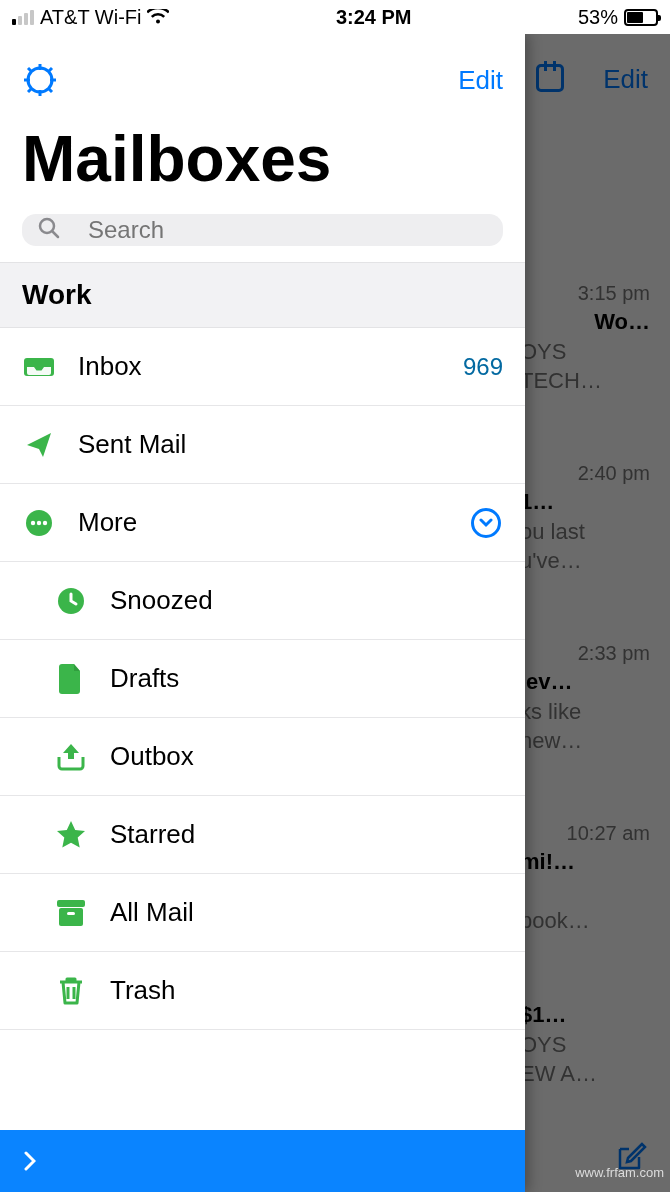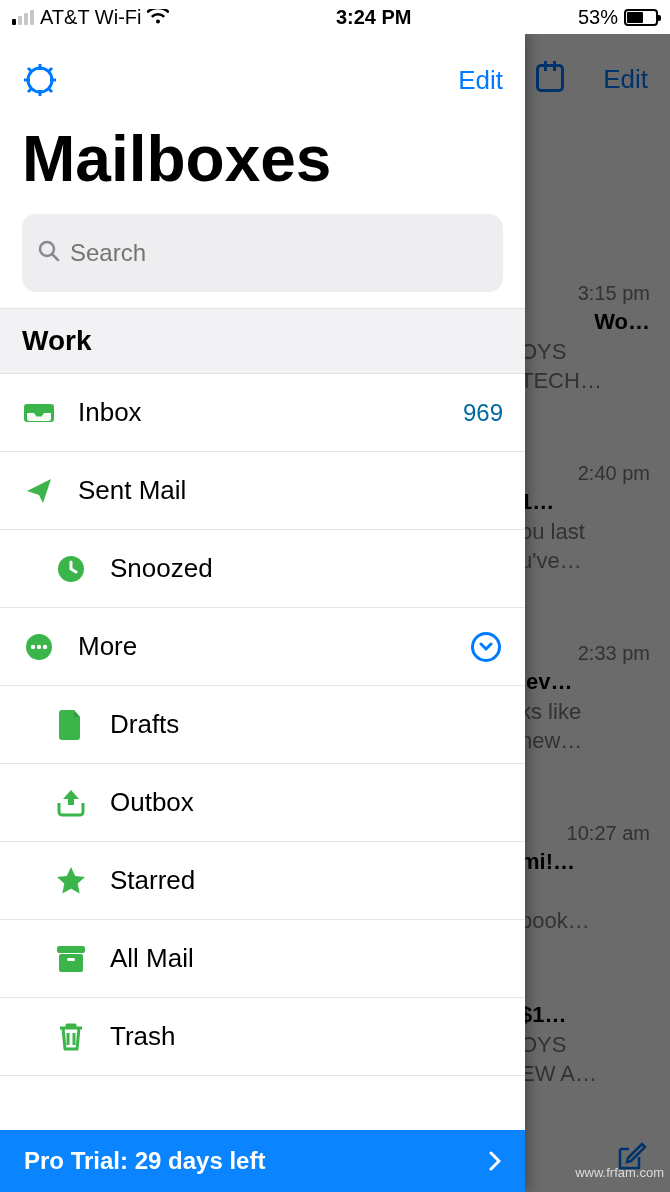--- a/index.html
+++ b/index.html
@@ -94,23 +94,23 @@
   .gear svg{display:block;}
   .sidebar-edit{color:#007aff;font-size:26px;}
   .title {
     font-size: 64px;
     font-weight: 800;
     padding: 14px 22px 18px 22px;
     color:#000;
   }
   .search-wrap{padding:0 22px 16px 22px;}
   .search {
-    display:flex;align-items:center;gap:10px;
+    display:flex;align-items:center;gap:28px;
     background:#eeeef0;border-radius:14px;
-    padding:25px 16px;
+    padding:2px 16px;
   }
   .search input{
     border:none;background:transparent;font-size:24px;color:#8a8a8e;outline:none;flex:1;
   }
   .section-header{
     background:#f2f2f4;padding:16px 22px;font-size:28px;font-weight:700;
     border-top:1px solid #e3e3e5;border-bottom:1px solid #e3e3e5;
   }
   .list{flex:1;overflow:hidden;}
   .row{
@@ -266,30 +266,20 @@
 
     <div class="row">
       <span class="icon">
         <svg width="28" height="28" viewBox="0 0 28 28">
             <path fill="#3bb54a" d="M2 14 26 2 18 26l-4-8-12-4Z"></path>
           </svg>
       </span>
       <span class="label">Sent Mail</span>
     </div>
 
-    <div class="row sub">
-      <span class="icon">
-        <svg width="28" height="28" viewBox="0 0 28 28">
-            <circle cx="14" cy="14" r="13" fill="#3bb54a"></circle>
-            <path stroke="#fff" stroke-width="3" stroke-linecap="round" fill="none" d="M14 7v7l5 3"></path>
-          </svg>
-      </span>
-      <span class="label">Snoozed</span>
-    </div>
-
     <div class="row">
       <span class="icon">
         <svg width="28" height="28" viewBox="0 0 28 28">
             <circle cx="14" cy="14" r="13" fill="#3bb54a"></circle>
             <circle cx="8" cy="14" r="2.2" fill="#fff"></circle>
             <circle cx="14" cy="14" r="2.2" fill="#fff"></circle>
             <circle cx="20" cy="14" r="2.2" fill="#fff"></circle>
           </svg>
       </span>
       <span class="label">More</span>
@@ -297,20 +287,30 @@
         <span class="chev-circle">
           <svg width="14" height="10" viewBox="0 0 14 10">
               <path fill="none" stroke="#007aff" stroke-width="3" stroke-linecap="round" d="M2 2l5 5 5-5"></path>
             </svg>
         </span>
       </span>
     </div>
 
     <div class="row sub">
       <span class="icon">
+        <svg width="28" height="28" viewBox="0 0 28 28">
+            <circle cx="14" cy="14" r="13" fill="#3bb54a"></circle>
+            <path stroke="#fff" stroke-width="3" stroke-linecap="round" fill="none" d="M14 7v7l5 3"></path>
+          </svg>
+      </span>
+      <span class="label">Snoozed</span>
+    </div>
+
+    <div class="row sub">
+      <span class="icon">
         <svg width="24" height="30" viewBox="0 0 24 30">
             <path fill="#3bb54a" d="M3 0h12l6 7v20a3 3 0 0 1-3 3H3a3 3 0 0 1-3-3V3a3 3 0 0 1 3-3Z"></path>
             <path fill="#2a8f37" d="M15 0v7h6z" opacity="0.6"></path>
           </svg>
       </span>
       <span class="label">Drafts</span>
     </div>
 
     <div class="row sub">
       <span class="icon">
@@ -347,21 +347,20 @@
       <span class="icon">
         <svg width="26" height="30" viewBox="0 0 26 30">
             <path fill="none" stroke="#3bb54a" stroke-width="3" stroke-linejoin="round" d="M2 6h22M9 6V3h8v3M5 6l2 21h12l2-21M10 11v12M16 11v12"></path>
           </svg>
       </span>
       <span class="label">Trash</span>
     </div>
   </div>
 
   <div class="pro-banner">
-    <span>Pro Trial: 29 days left</span>
     <span>
       <svg width="12" height="20" viewBox="0 0 12 20">
           <path fill="none" stroke="#fff" stroke-width="3" stroke-linecap="round" d="M2 2l8 8-8 8"></path>
         </svg>
     </span>
   </div>
 </div>
 
 <div class="watermark">www.frfam.com</div>
 

